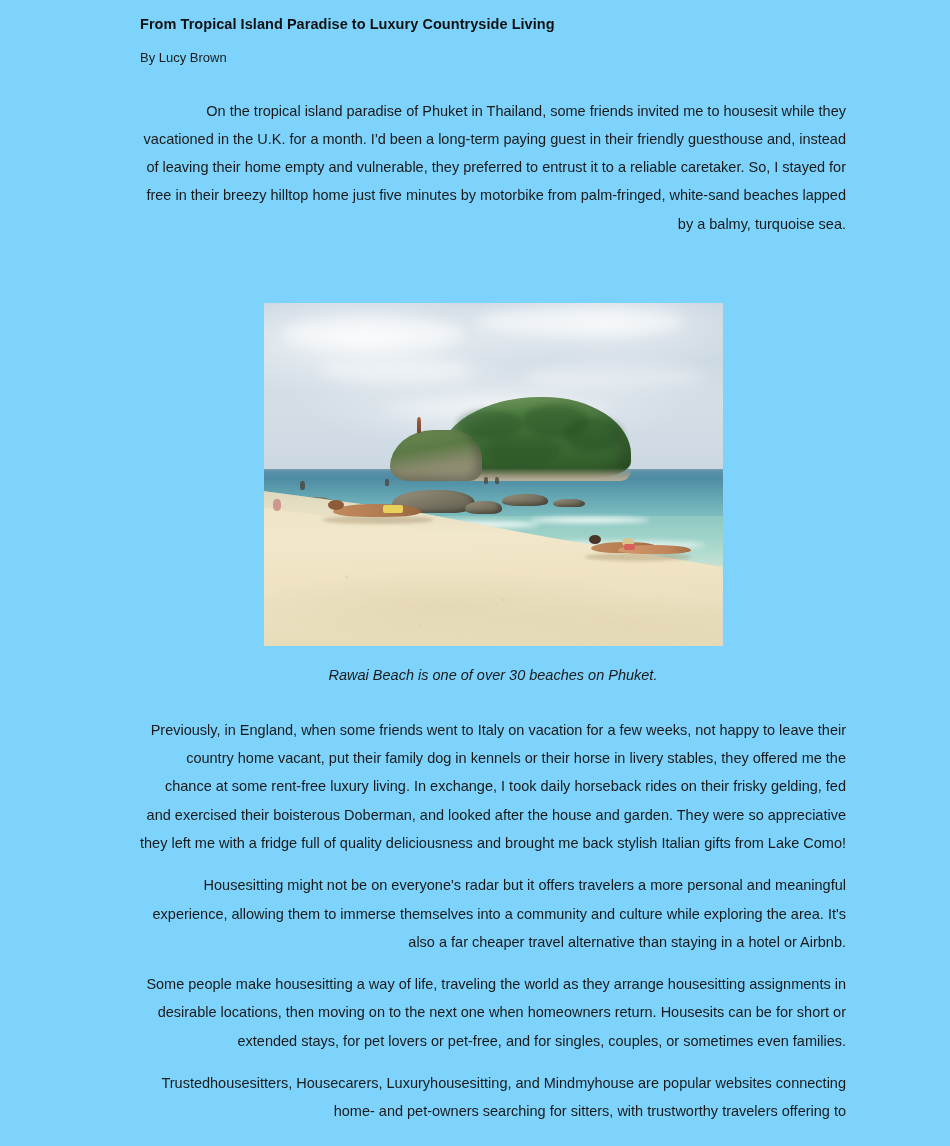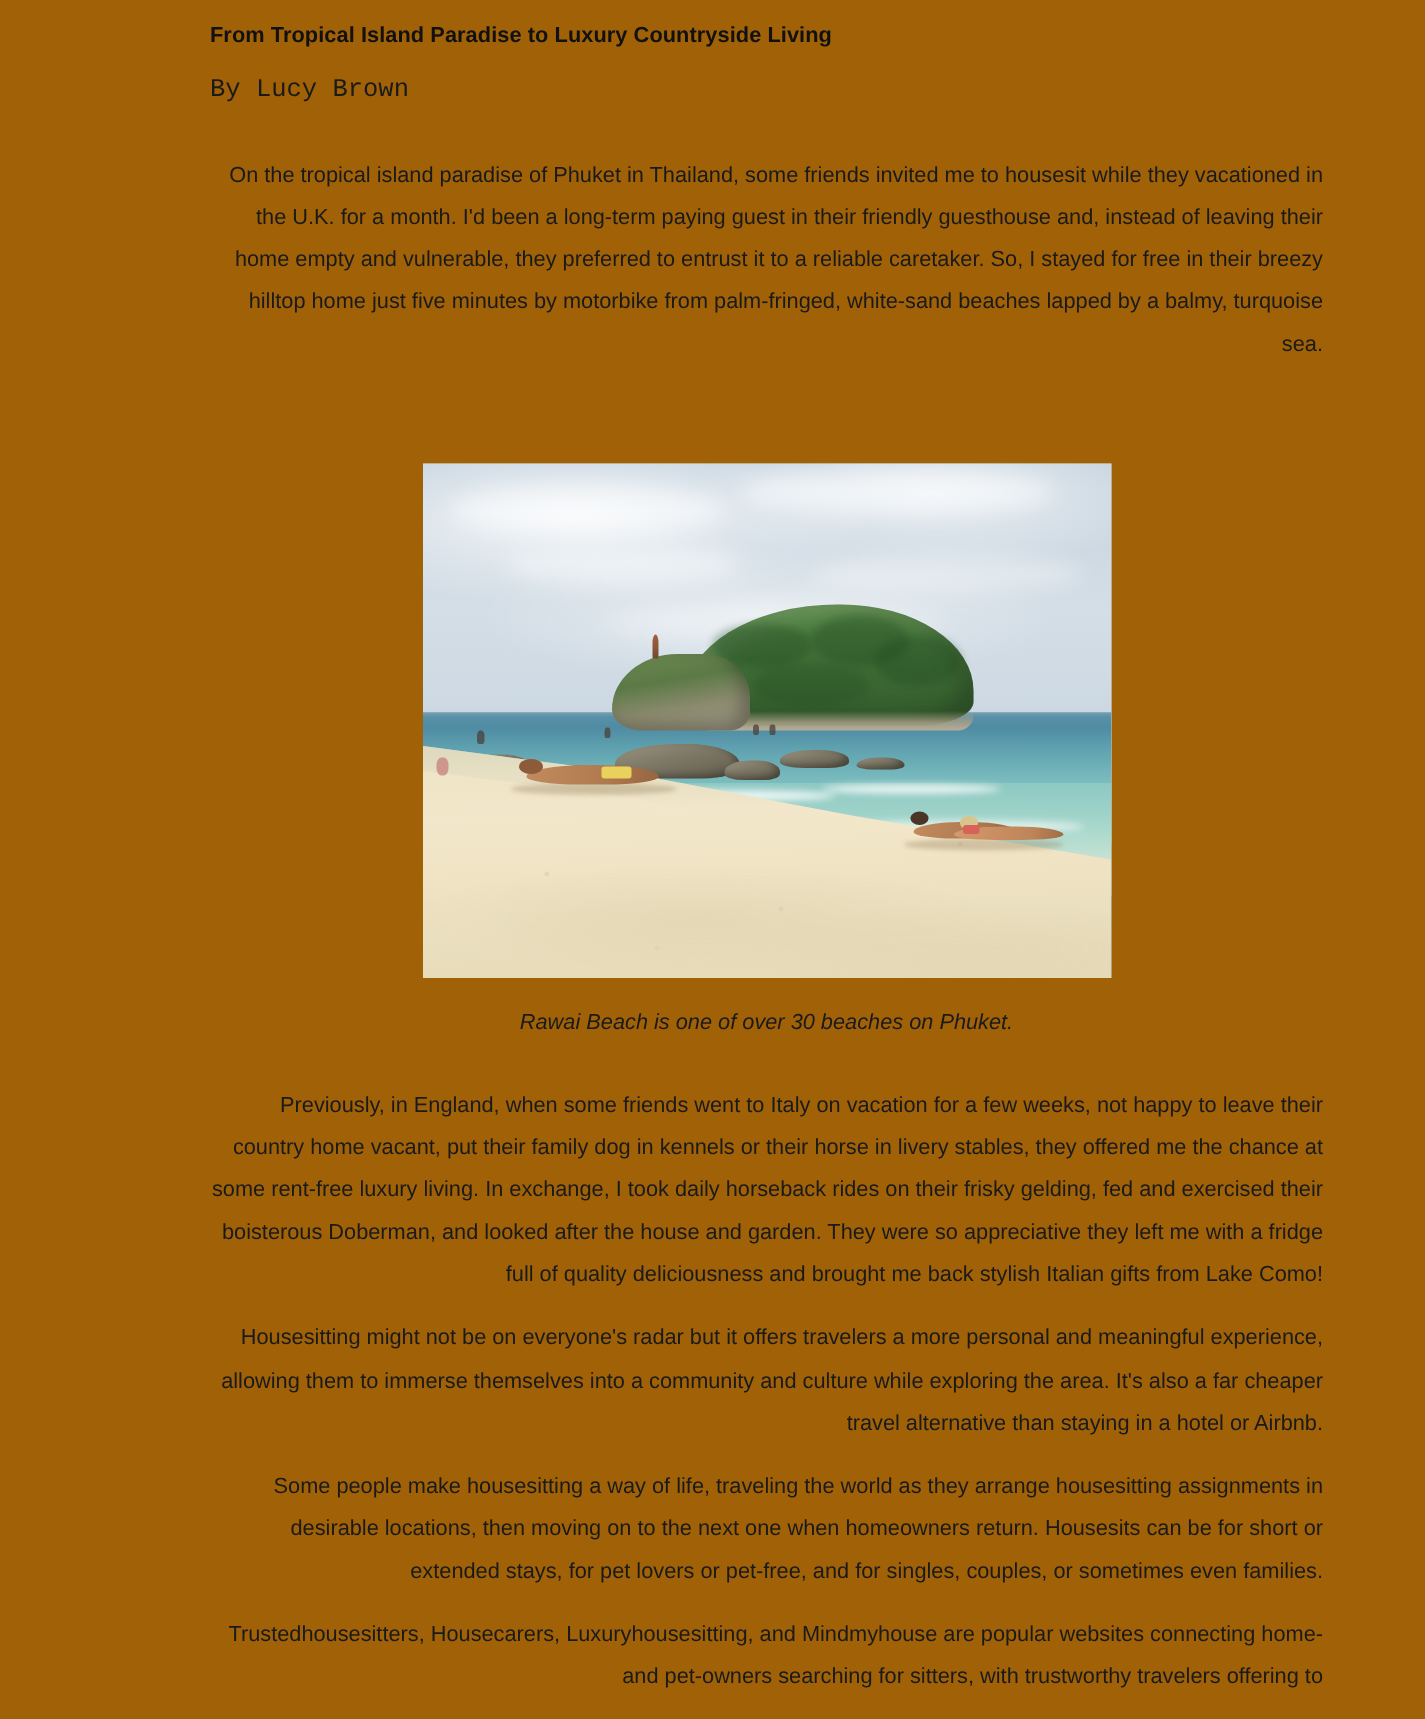--- a/index.html
+++ b/index.html
@@ -14,41 +14,40 @@
     overflow: hidden;
     font-family: "Liberation Sans", sans-serif;
     color: #1a1a1a;
     -webkit-font-smoothing: antialiased;
   }
 
   .page {
     position: relative;
     width: 950px;
     height: 1146px;
-    background: #a16207;
+    background: #7dd3fc;
     box-sizing: border-box;
-    padding: 14px 68px 0 140px;
+    padding: 14px 104px 0 140px;
   }
 
   .article-title {
     font-size: 14.5px;
     font-weight: bold;
     line-height: 1.45;
     color: #111111;
     margin: 0 0 0 0;
     letter-spacing: 0.05px;
   }
 
   .byline {
-    font-size: 17px;
+    font-size: 13px;
     font-weight: normal;
     line-height: 1.5;
     color: #1a1a1a;
     margin: 13px 0 0 0;
-    font-family: Liberation Mono, monospace;
   }
 
   .body-para {
     font-size: 14.5px;
     line-height: 28.3px;
     color: #1a1a1a;
     margin: 0;
     text-align: right;
   }
 

